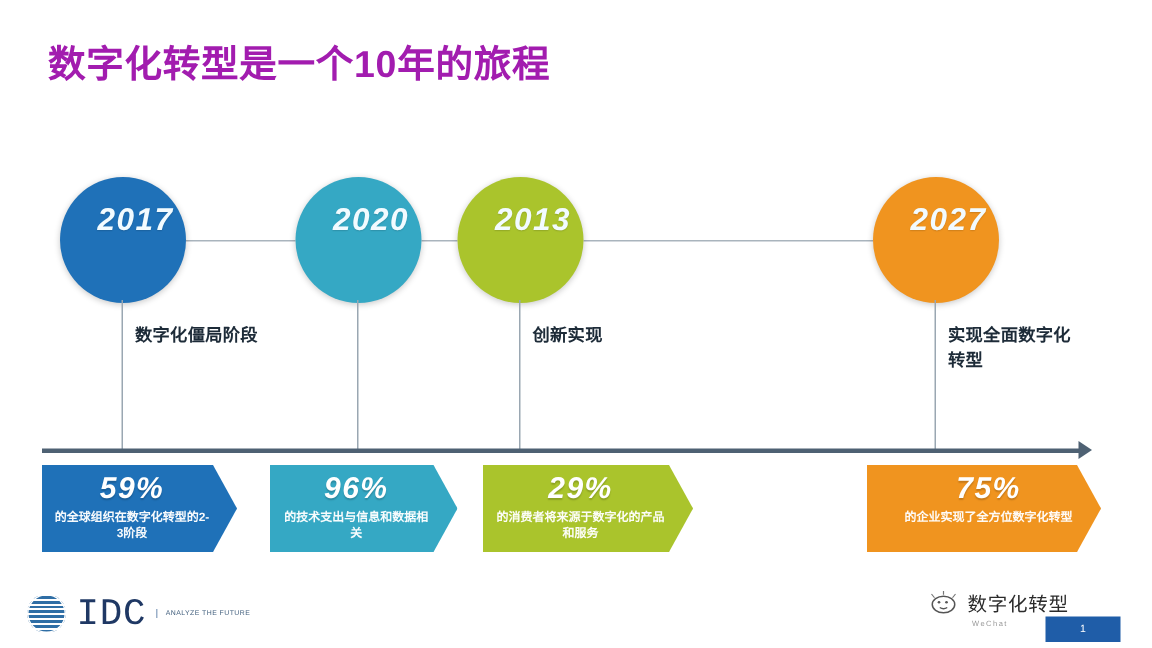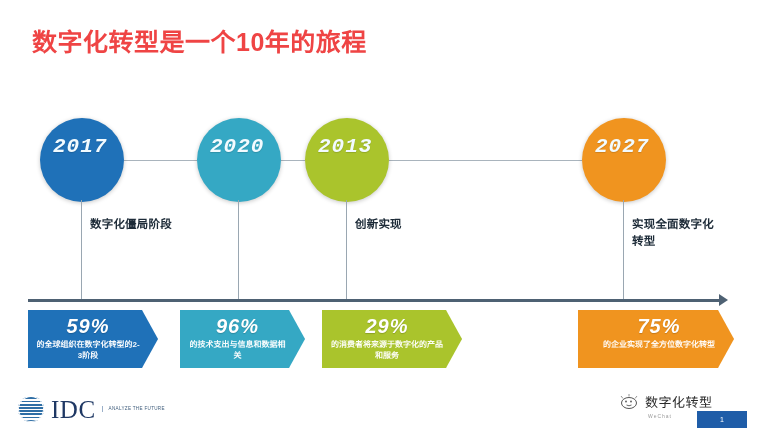--- a/index.html
+++ b/index.html
@@ -19,21 +19,21 @@
     overflow: hidden;
   }
 
   
   .slide-title {
     position: absolute;
     left: 32px;
     top: 22px;
     font-size: 25px;
     font-weight: bold;
-    color: #ef4444;
+    color: #a21caf;
     letter-spacing: 0.5px;
     white-space: nowrap;
   }
 
   
   .connector {
     position: absolute;
     height: 1px;
     background: #a9b4bd;
     top: 160px;
@@ -48,33 +48,32 @@
   .circle {
     position: relative;
     width: 84px;
     height: 84px;
     border-radius: 50%;
     box-shadow: 0 1px 4px rgba(0,0,0,0.22);
     display: block;
   }
   .circle .year {
     position: absolute;
-    left: 13px;
+    left: 25px;
     right: -4px;
     top: 17px;
     font-size: 21px;
     font-style: italic;
     font-weight: bold;
     color: #f2fbff;
     line-height: 1.15;
     letter-spacing: 1px;
     text-align: left;
     word-break: break-all;
     text-shadow: 0 1px 1px rgba(0,0,0,0.14);
-    font-family: Liberation Mono, monospace;
   }
   .stem {
     position: absolute;
     width: 1px;
     background: #9aa7b2;
     left: 41px;
     top: 82px;
     height: 100px;
   }
   .mlabel {
@@ -155,21 +154,21 @@
       repeating-linear-gradient(
         to bottom,
         #ffffff 0px, #ffffff 1.4px,
         #2f6ea5 1.4px, #2f6ea5 3.2px
       ),
       #2f6ea5;
     box-shadow: inset 0 0 0 1px #ffffff;
   }
   .idc-word {
     margin-left: 7px;
-    font-family: Liberation Serif, serif;
+    font-family: Liberation Mono, monospace;
     font-size: 25px;
     color: #1f3864;
     letter-spacing: 0.5px;
     line-height: 1;
   }
   .idc-tag {
     margin-left: 6px;
     padding-left: 6px;
     border-left: 1px solid #9bb0c9;
     font-size: 4.6px;

